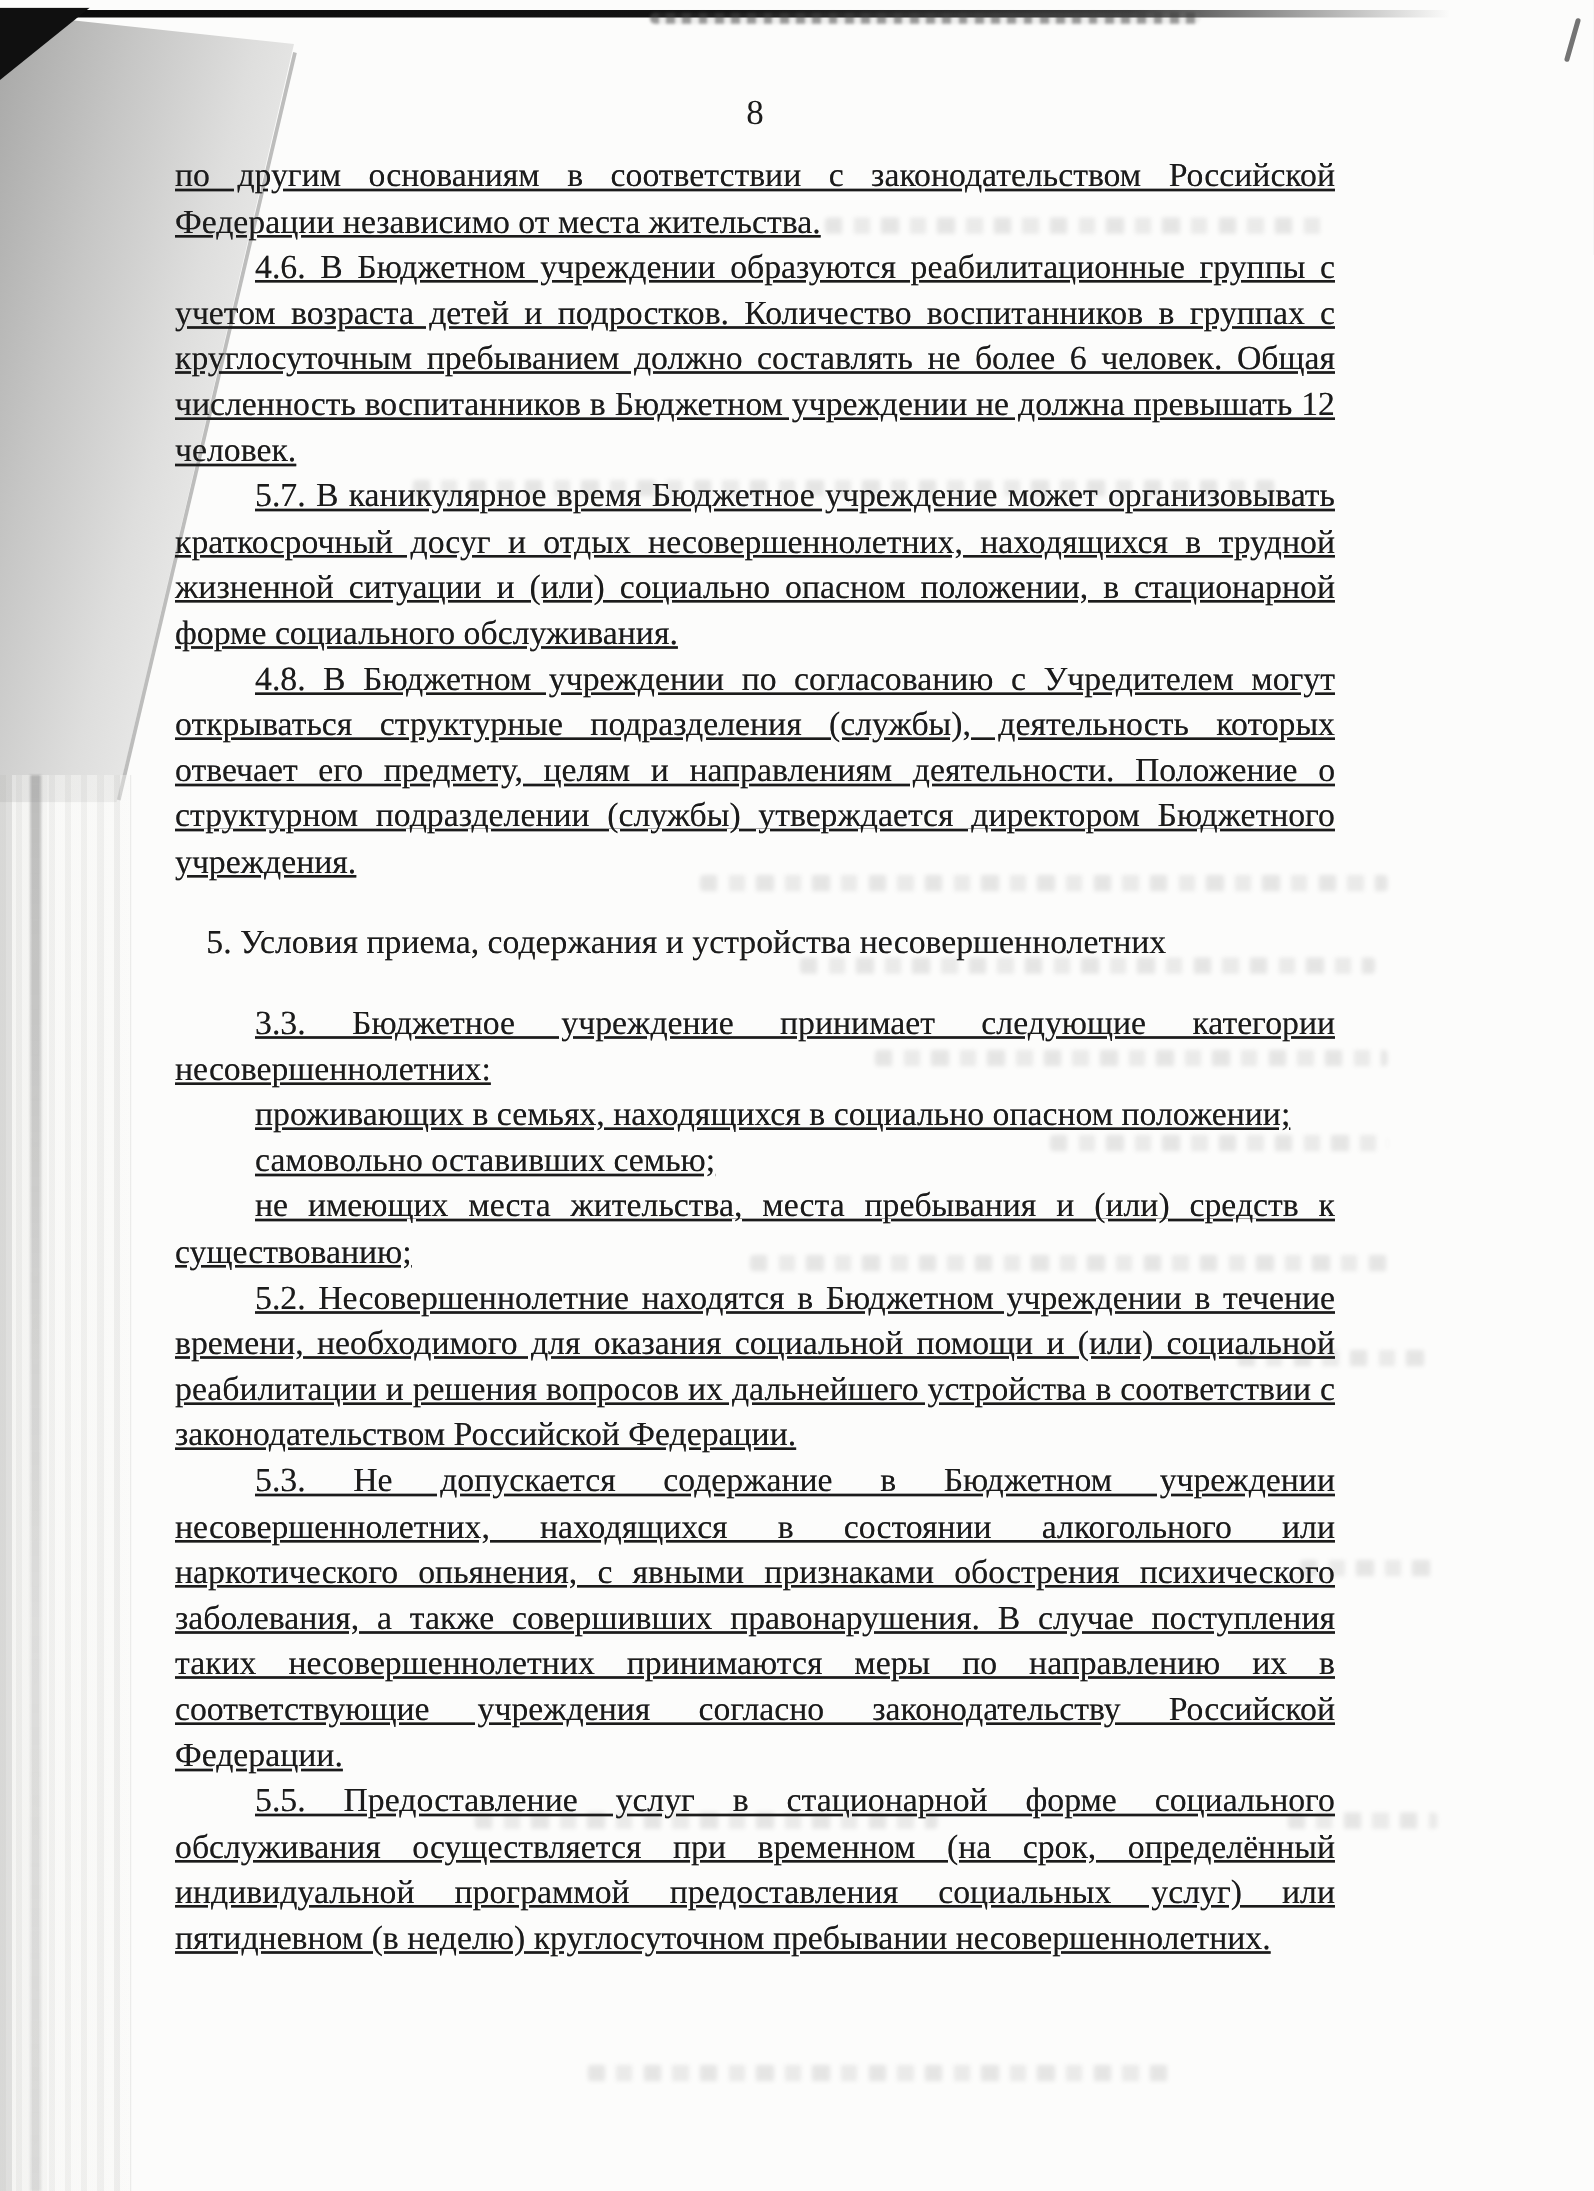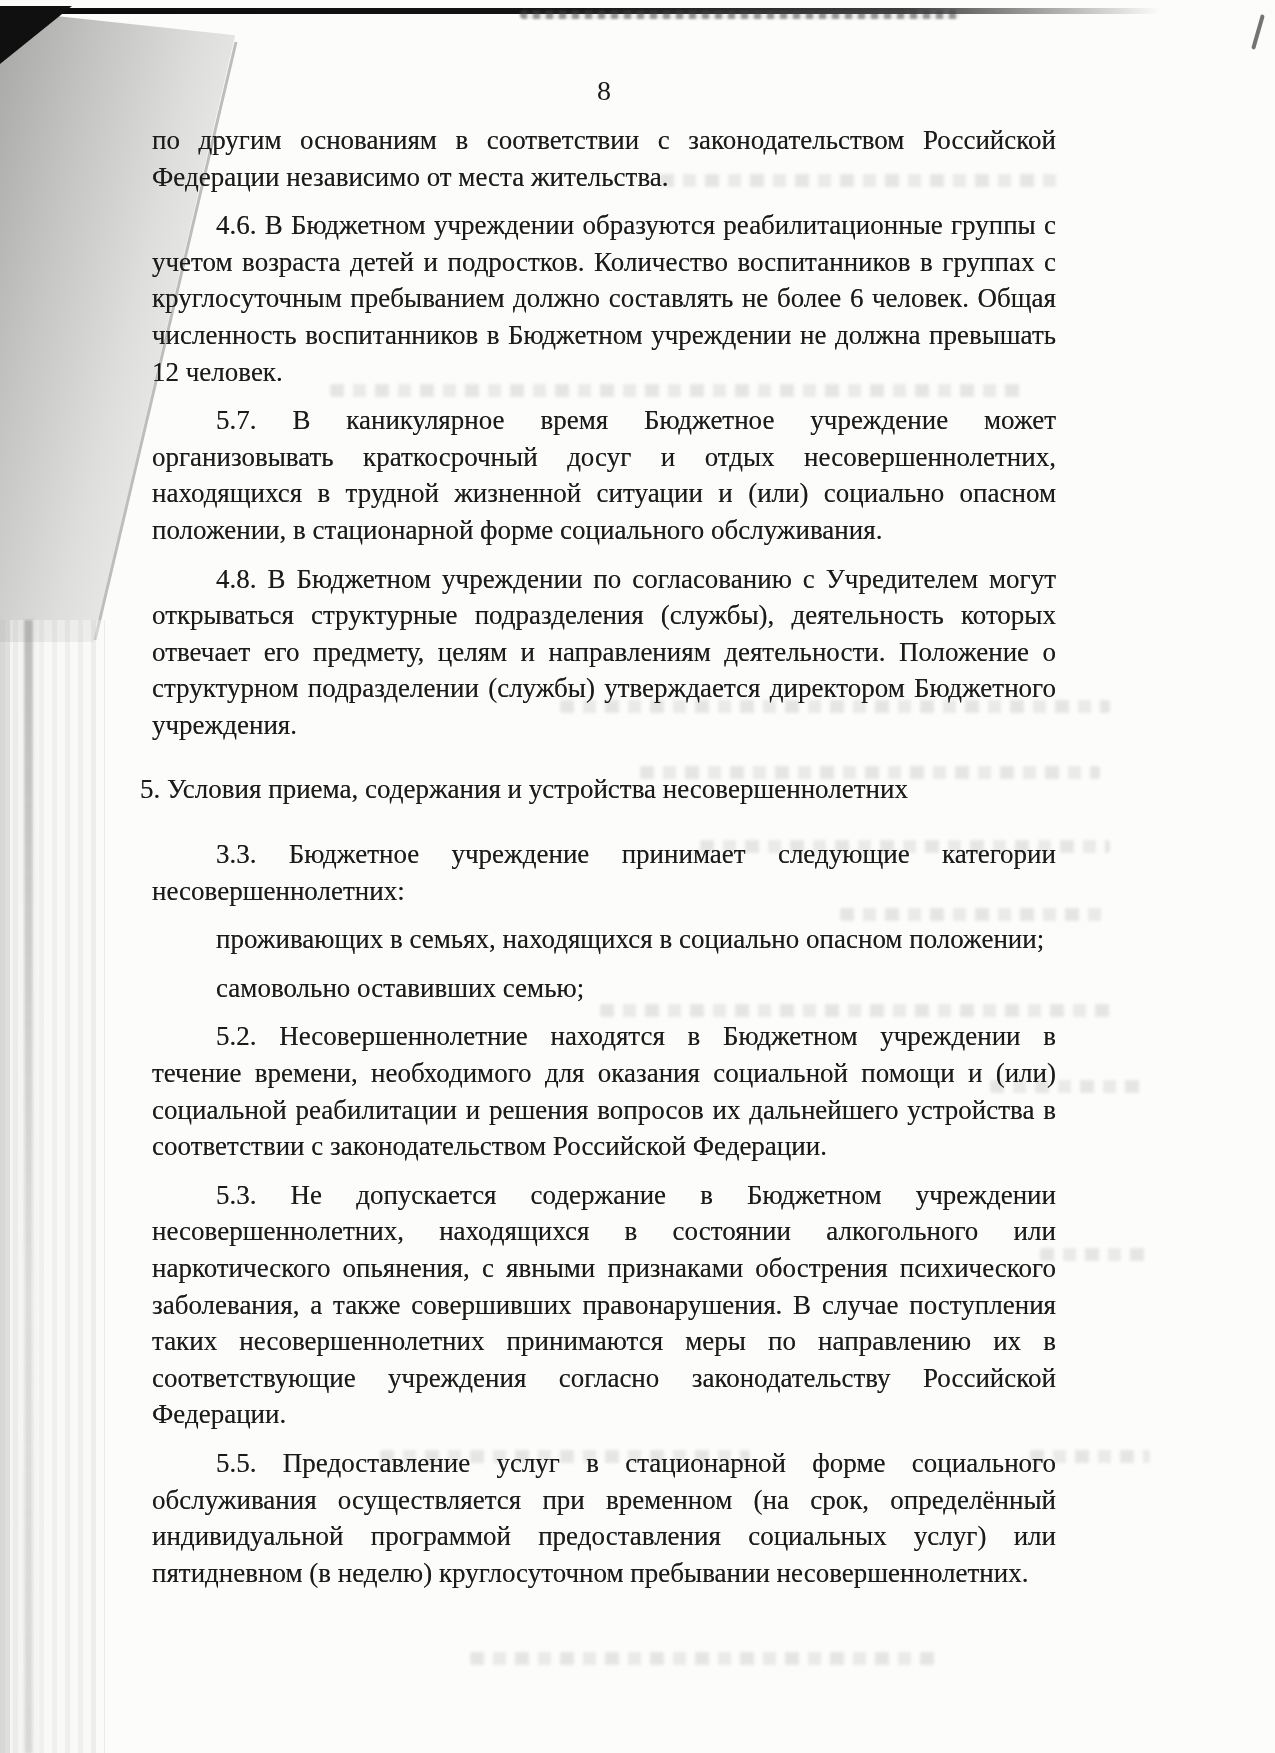--- a/index.html
+++ b/index.html
@@ -72,27 +72,28 @@
     position: absolute; left: 140px; top: 0; width: 928px;
   }
   .page-number {
     text-align: center;
     font-size: 28px; line-height: 30px;
     margin: 76px 0 16px 0;
   }
   .para {
     font-size: 27px; line-height: 36.6px;
     text-align: justify; text-indent: 64px;
-    margin: 12px;
+    margin: 0;
     text-shadow: 0 0 0.5px rgba(10,10,10,.55);
+    text-decoration: underline;
   }
   .para.no-indent { text-indent: 0; }
   .heading {
     font-size: 27px; line-height: 36.6px;
-    white-space: nowrap;
+    text-align: center; white-space: nowrap;
     padding-right: 110px;
     margin: 27px 0 29px 0;
     text-shadow: 0 0 0.5px rgba(10,10,10,.55);
   }
 </style>
 </head>
 <body>
 
 <div class="scan-page">
 
@@ -124,19 +125,20 @@
     <div class="page-number">8</div>
     <div>
         <p class="para no-indent">по другим основаниям в соответствии с законодательством Российской Федерации независимо от места жительства.</p>
         <p class="para">4.6. В Бюджетном учреждении образуются реабилитационные группы с учетом возраста детей и подростков. Количество воспитанников в группах с круглосуточным пребыванием должно составлять не более 6 человек. Общая численность воспитанников в Бюджетном учреждении не должна превышать 12 человек.</p>
         <p class="para">5.7. В каникулярное время Бюджетное учреждение может организовывать краткосрочный досуг и отдых несовершеннолетних, находящихся в трудной жизненной ситуации и (или) социально опасном положении, в стационарной форме социального обслуживания.</p>
         <p class="para">4.8. В Бюджетном учреждении по согласованию с Учредителем могут открываться структурные подразделения (службы), деятельность которых отвечает его предмету, целям и направлениям деятельности. Положение о структурном подразделении (службы) утверждается директором Бюджетного учреждения.</p>
         <p class="heading">5. Условия приема, содержания и устройства несовершеннолетних</p>
         <p class="para">3.3. Бюджетное учреждение принимает следующие категории несовершеннолетних:</p>
         <p class="para">проживающих в семьях, находящихся в социально опасном положении;</p>
         <p class="para">самовольно оставивших семью;</p>
+        <p class="para">не имеющих места жительства, места пребывания и (или) средств к существованию;</p>
         <p class="para">5.2. Несовершеннолетние находятся в Бюджетном учреждении в течение времени, необходимого для оказания социальной помощи и (или) социальной реабилитации и решения вопросов их дальнейшего устройства в соответствии с законодательством Российской Федерации.</p>
         <p class="para">5.3. Не допускается содержание в Бюджетном учреждении несовершеннолетних, находящихся в состоянии алкогольного или наркотического опьянения, с явными признаками обострения психического заболевания, а также совершивших правонарушения. В случае поступления таких несовершеннолетних принимаются меры по направлению их в соответствующие учреждения согласно законодательству Российской Федерации.</p>
         <p class="para">5.5. Предоставление услуг в стационарной форме социального обслуживания осуществляется при временном (на срок, определённый индивидуальной программой предоставления социальных услуг) или пятидневном (в неделю) круглосуточном пребывании несовершеннолетних.</p>
       </div>
   </div>
 
 </div>
 
 </body></html>

